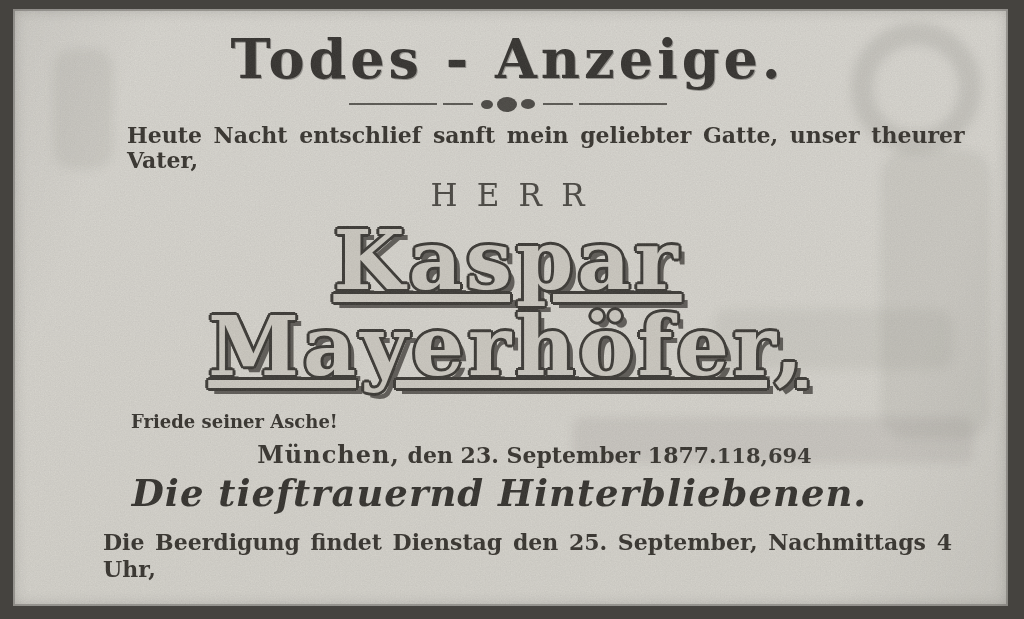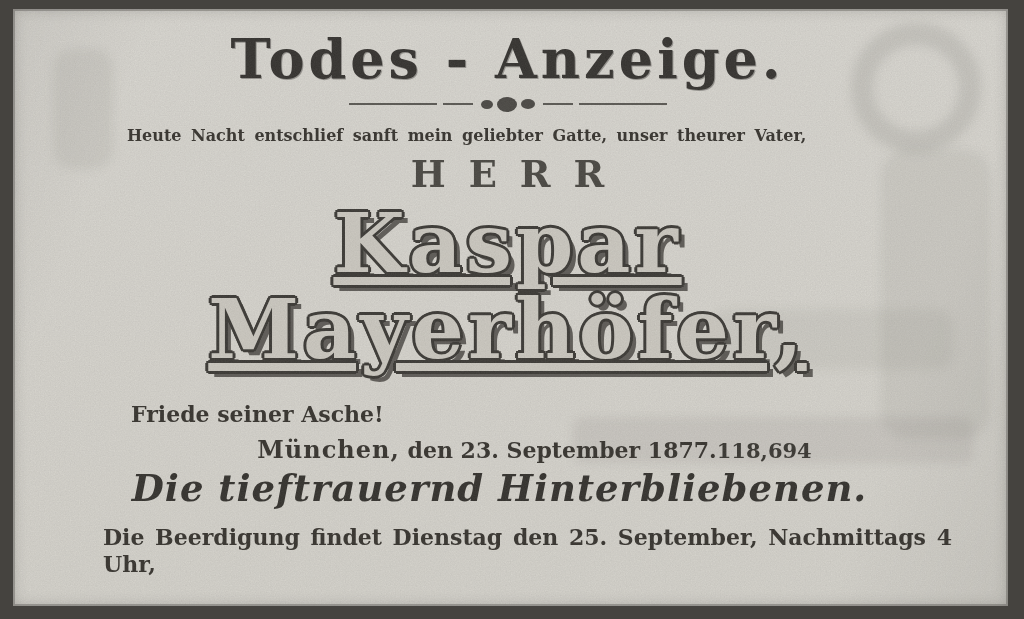--- a/index.html
+++ b/index.html
@@ -60,32 +60,32 @@
   .blob.b1 { width: 12px; height: 9px; }
   .blob.b2 { width: 20px; height: 15px; }
   .blob.b3 { width: 14px; height: 10px; }
 
   
   .fraktur {
     font-family: "DejaVu Serif", serif;
     font-weight: bold;
     color: #37342f;
   }
-  .intro { margin-top: 10px; font-size: 16px; line-height: 25px; word-spacing: 4px; }
+  .intro { margin-top: 10px; font-size: 22px; line-height: 25px; word-spacing: 4px; }
   .intro .l1 { display: block; padding-left: 96px; }
   .intro .l2 { display: block; }
 
   .honorific {
     text-align: center;
-    font-size: 37px;
+    font-size: 31px;
     letter-spacing: 0.62em;
     color: #4a4843;
     margin-top: 4px;
     padding-left: 0.62em; 
-    font-weight: bold;
+    font-weight: normal;
   }
 
   
   .name {
     text-align: center;
     font-size: 82px;
     font-weight: bold;
     letter-spacing: 4px;
     line-height: 1.05;
     margin-top: 4px;
@@ -102,21 +102,21 @@
   .profession {
     text-align: center;
     font-family: "DejaVu Sans", sans-serif;
     font-weight: bold;
     font-size: 33px;
     letter-spacing: 1px;
     color: #3a3833;
     margin-top: 12px;
   }
 
-  .farewell { margin-top: 29px; padding-left: 100px; font-size: 22px; }
+  .farewell { margin-top: 22px; padding-left: 100px; font-size: 18px; }
 
   .dateline {
     display: flex; justify-content: center; align-items: baseline;
     margin-top: 8px;
     font-size: 22px;
   }
   .dateline .left { padding-left: 96px; }
   .place { font-size: 24px; letter-spacing: 1px; }
   .notice-number {
     font-family: "DejaVu Serif", serif;

